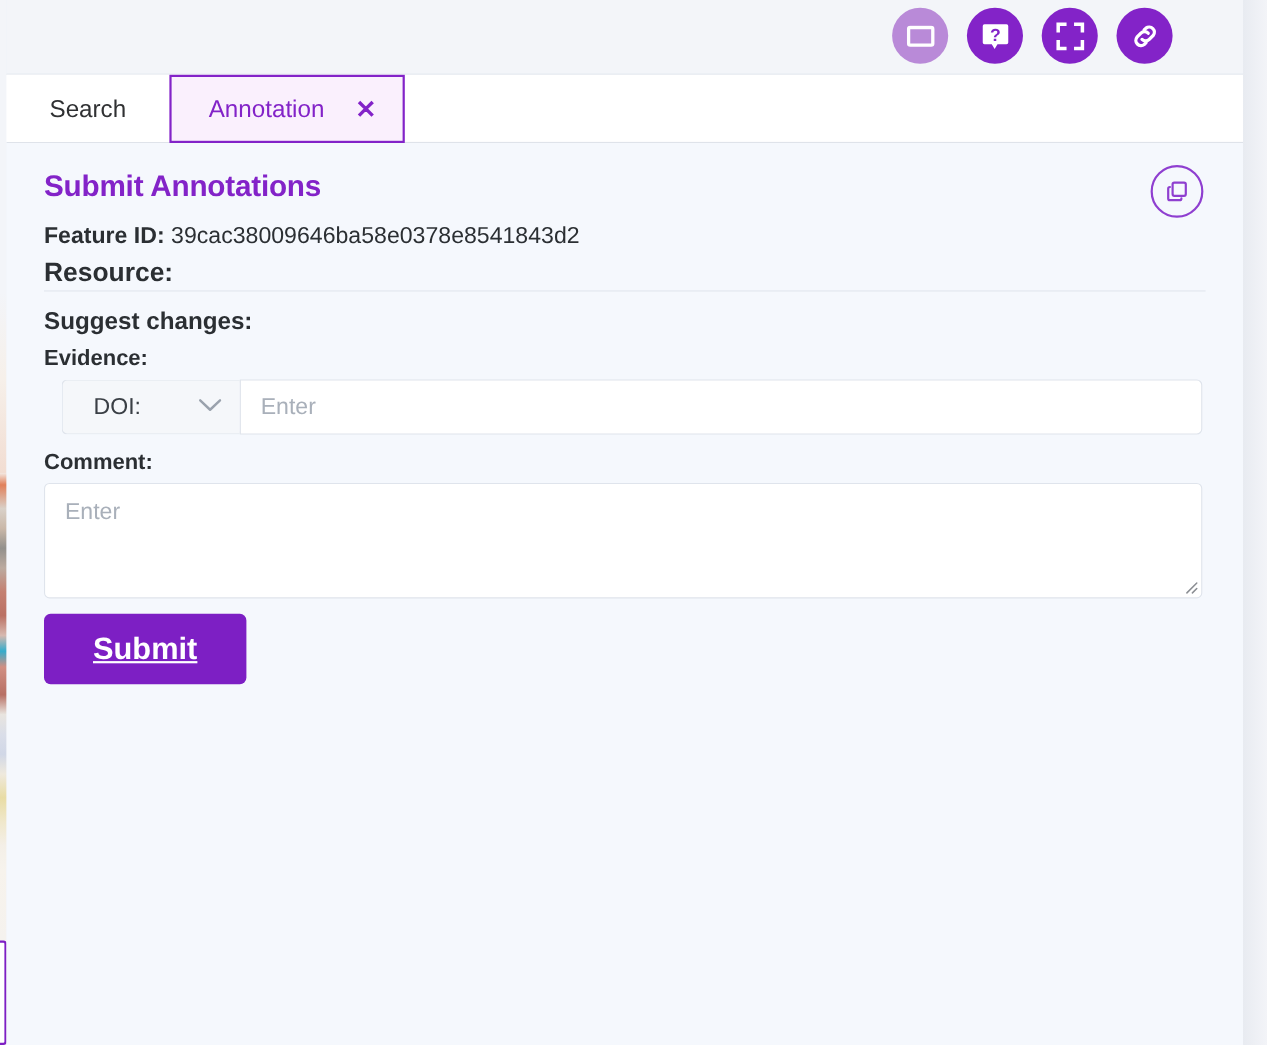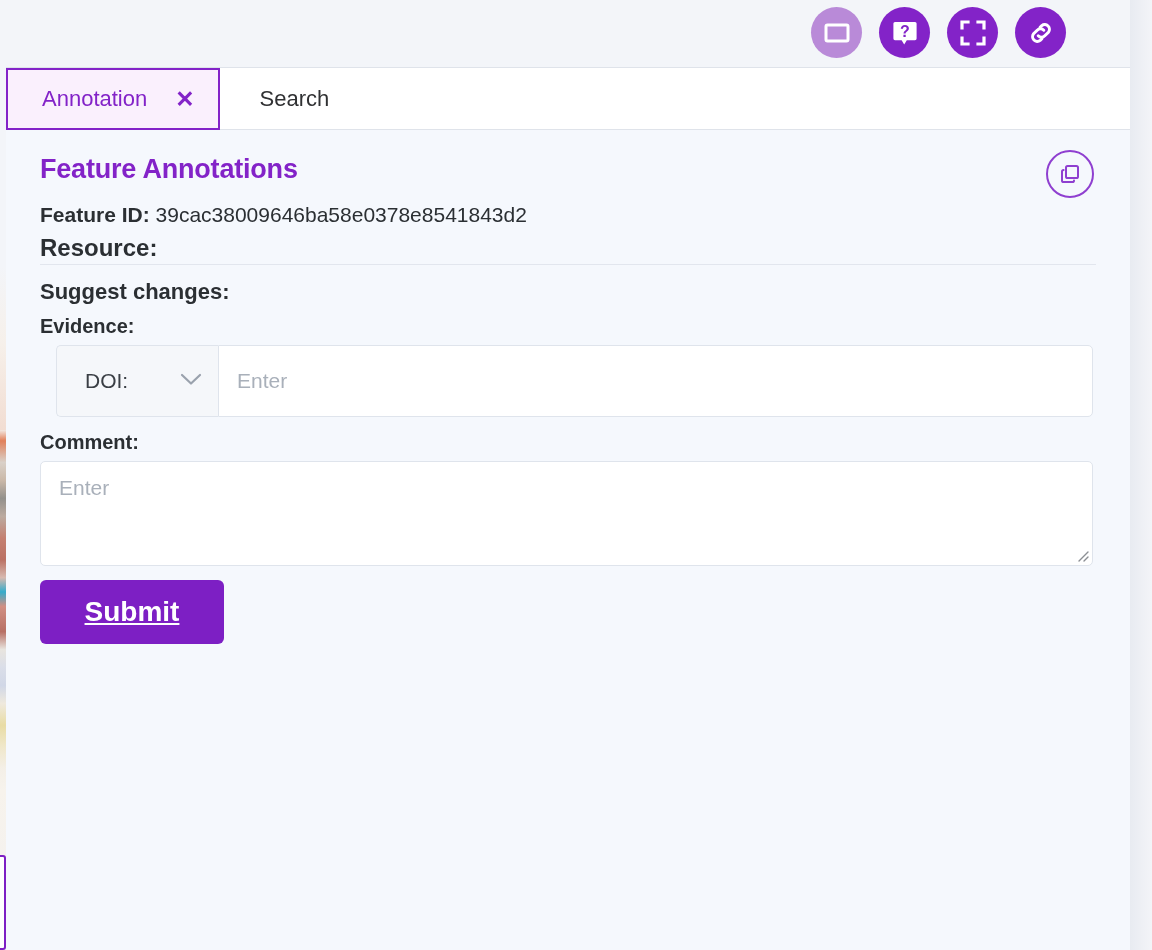--- a/index.html
+++ b/index.html
@@ -185,21 +185,21 @@
   .field-label {
     font-size: 20px;
     font-weight: 700;
     color: #2b2f33;
     margin: 0 0 7px 0;
   }
 
   .evidence-row {
     display: flex;
     width: 1053px;
-    height: 72px;
+    height: 50px;
     margin-bottom: 14px;
     padding-left: 16px;
   }
   .ev-select {
     width: 162px;
     border: 1px solid #dfe4ec;
     border-right: none;
     border-radius: 5px 0 0 5px;
     background: #f5f7fa;
     display: flex;
@@ -320,39 +320,39 @@
           </g>
         </svg>
       </div>
 
     </div>
   </div>
 
   <div class="panel">
 
     <div class="tabstrip">
+      <div class="tab">
+        <span>Search</span>
+      </div>
       <div class="tab active">
         <span>Annotation</span>
         <span class="tab-close">✕</span>
-      </div>
-      <div class="tab">
-        <span>Search</span>
       </div>
     </div>
 
     <div class="content">
 
       <div class="copy-btn">
         <svg width="24" height="24" viewBox="0 0 24 24" aria-hidden="true">
           <rect x="8" y="4" width="12" height="12" rx="1.6" fill="none" stroke="#8f3fd0" stroke-width="2"></rect>
           <path d="M16 18.4 a1.6 1.6 0 0 1 -1.6 1.6 H5.6 A1.6 1.6 0 0 1 4 18.4 V9.6 A1.6 1.6 0 0 1 5.6 8" fill="none" stroke="#8f3fd0" stroke-width="2" stroke-linecap="round"></path>
         </svg>
       </div>
 
-      <h1 class="title">Feature Annotations</h1>
+      <h1 class="title">Submit Annotations</h1>
 
       <div class="kv">
         <b>Feature ID:</b>
         <span>39cac38009646ba58e0378e8541843d2</span>
       </div>
 
       <div class="resource-label">Resource:</div>
 
       <hr class="divider">
 

